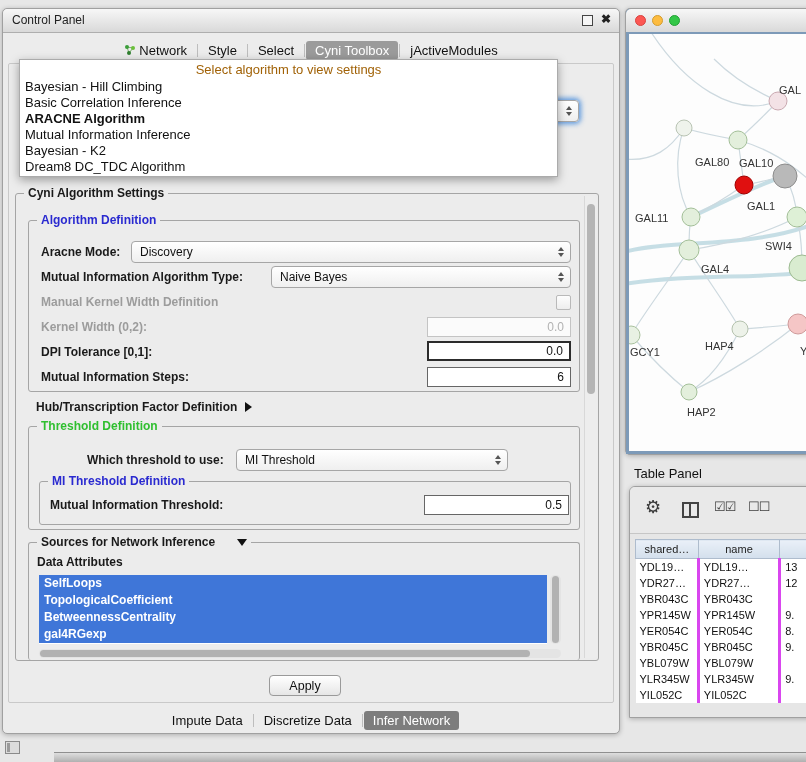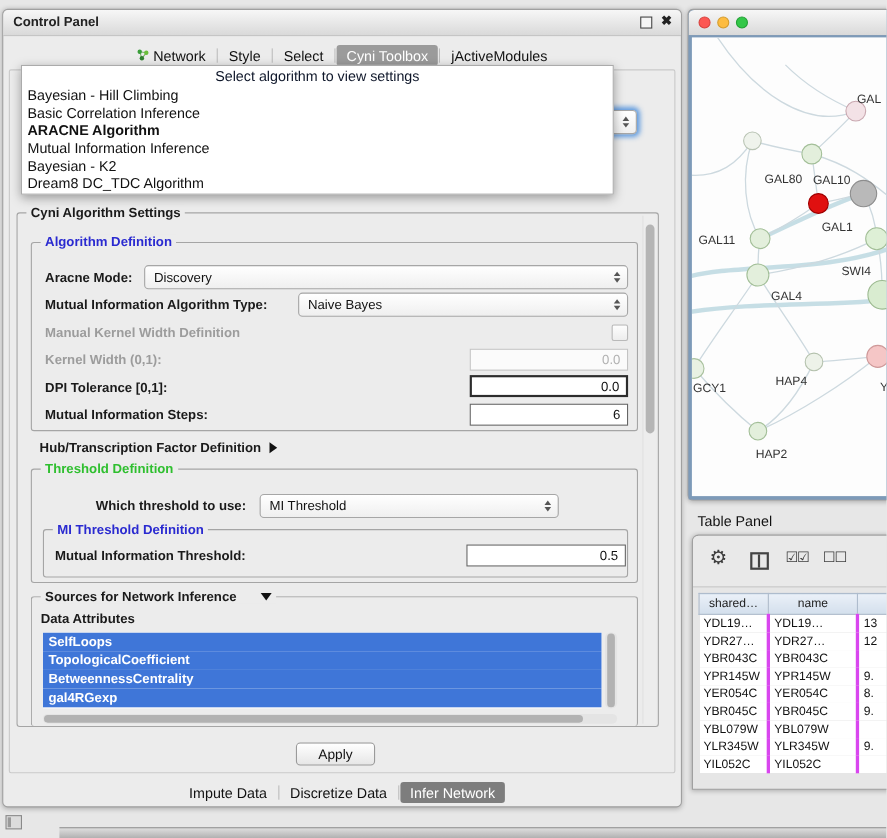--- a/index.html
+++ b/index.html
@@ -1,40 +1,40 @@
 <!DOCTYPE html>
 <html><head>
 <meta charset="utf-8">
 <style>
   html,body{margin:0;padding:0;}
   body{font-family:"Liberation Sans", sans-serif; background:#e7e7e7;}
   .desktop{position:relative;width:806px;height:762px;background:#e7e7e7;overflow:hidden;}
 
   .window{position:absolute;background:#ececec;border:1px solid #a0a0a0;border-radius:5px;box-shadow:0 1px 5px rgba(0,0,0,0.25);box-sizing:border-box;}
   .titlebar{position:absolute;left:0;top:0;right:0;height:23px;background:linear-gradient(#f7f7f7,#d9d9d9);border-bottom:1px solid #aeaeae;border-radius:5px 5px 0 0;}
-  .tb-title{position:absolute;left:9px;top:4px;font-size:12px;font-weight:bold;color:#222;text-align:right;}
+  .tb-title{position:absolute;left:9px;top:4px;font-size:12px;font-weight:normal;color:#222;text-align:right;}
   .float-ic{position:absolute;right:26px;top:6px;width:9px;height:9px;border:1.5px solid #444;background:#f5f5f5;display:inline-block;}
   .close-ic{position:absolute;right:8px;top:3px;font-size:12px;font-weight:bold;color:#222;cursor:default;}
 
   
   .cp{left:2px;top:8px;width:618px;height:726px;}
   .content-frame{position:absolute;left:5px;right:5px;top:54px;bottom:30px;border:1px solid #c9c9c9;border-radius:2px;background:#ececec;}
 
   .tabrow{position:absolute;left:0;right:0;display:flex;justify-content:center;align-items:center;}
   #top-tabs{top:30px;height:22px;}
   #bottom-tabs{top:700px;height:22px;}
   .tab,.btab{font-size:13px;color:#111;padding:2px 9px;border-radius:3px;display:flex;align-items:center;gap:3px;white-space:nowrap;}
   .tab-sel{background:#9b9b9b;color:#fff;}
   .btab-sel{background:#7d7d7d;color:#fff;}
   .tab-sep{width:1px;height:13px;background:#bdbdbd;margin:0 1px;}
   .neticon{display:inline-flex;width:12px;height:12px;}
 
   
   .popup{position:absolute;left:16px;top:50px;width:537px;height:116px;background:#fff;border:1px solid #ababab;box-shadow:0 3px 9px rgba(0,0,0,0.35);z-index:30;}
-  .popup-title{height:19px;line-height:19px;text-align:center;font-size:13px;color:#0f172a;}
+  .popup-title{height:19px;line-height:19px;text-align:center;font-size:13px;color:#a16207;}
   .algo-item{height:16px;line-height:16px;font-size:13px;color:#111;padding-left:5px;white-space:nowrap;}
   .algo-sel{font-weight:bold;}
 
   
   .frag{z-index:20;box-shadow:0 0 5px 2px rgba(70,140,220,0.85);}
 
   
   .grp{position:absolute;border:1px solid #a5a5a5;border-radius:3px;box-sizing:border-box;}
   .chip{position:absolute;top:-8px;left:8px;background:#ececec;padding:0 4px;font-size:12px;font-weight:bold;line-height:14px;color:#1a1a1a;white-space:nowrap;}
   .chip.blue{color:#2a2ad0;}
@@ -185,21 +185,21 @@
           <span class="val">Naive Bayes</span>
           <span class="cmb-arrows">
               <i class="up"></i>
               <i class="dn"></i>
             </span>
         </div>
 
         <span class="lbl dis" style="left:12px;top:70px;">Manual Kernel Width Definition</span>
         <span class="chk" style="left:527px;top:74px;"></span>
 
-        <span class="lbl dis" style="left:12px;top:95px;">Kernel Width (0,1):</span>
+        <span class="lbl dis" style="left:12px;top:95px;">Kernel Width (0,2):</span>
         <input class="fld dis" style="left: 398px; top: 96px; width: 144px;" value="0.0">
 
         <span class="lbl" style="left:12px;top:120px;">DPI Tolerance [0,1]:</span>
         <input class="fld focus" style="left: 398px; top: 120px; width: 144px;" value="0.0">
 
         <span class="lbl" style="left:12px;top:145px;">Mutual Information Steps:</span>
         <input class="fld" style="left: 398px; top: 146px; width: 144px;" value="6">
       </div>
 
       <div style="position:absolute;left:20px;top:206px;display:flex;align-items:center;gap:8px;">

